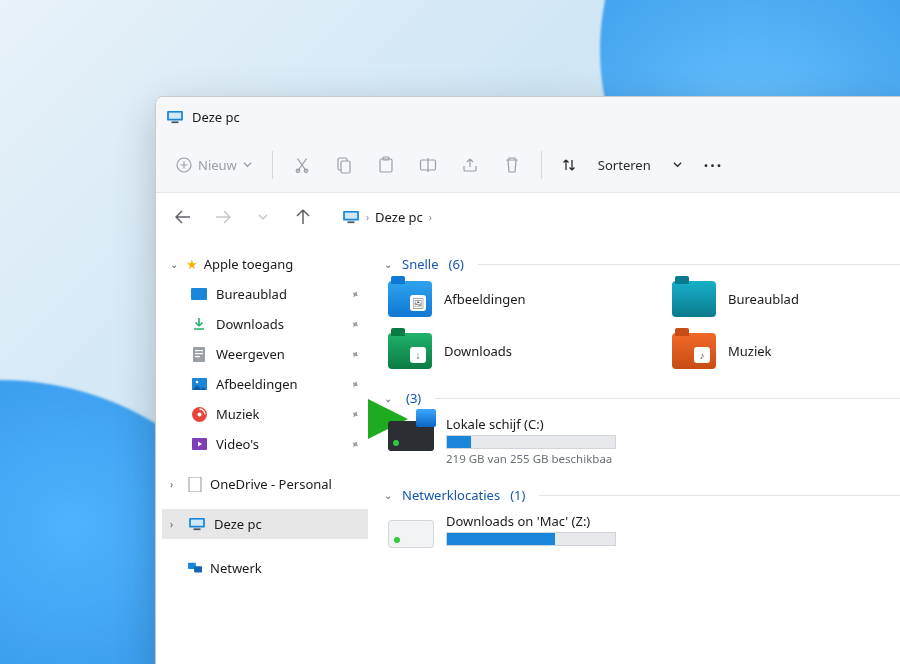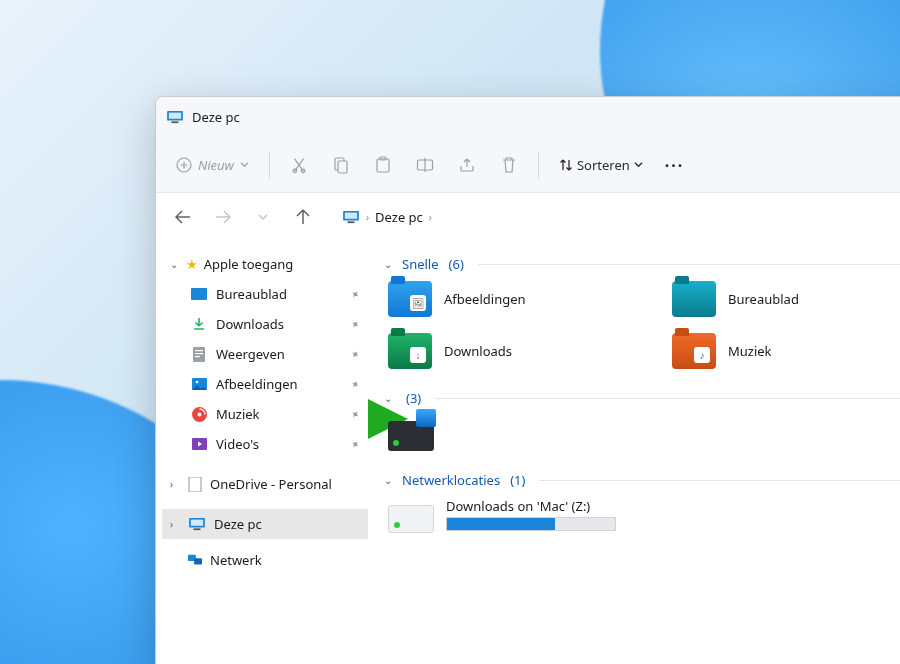--- a/index.html
+++ b/index.html
@@ -59,31 +59,30 @@
     gap: 4px;
     border-bottom: 1px solid #e8e8e8;
   }
   .new-btn {
     display: flex;
     align-items: center;
     gap: 6px;
     padding: 6px 10px;
     border-radius: 4px;
     color: #9aa0a6;
-    font-style: italic;
   }
   .sep { width: 1px; height: 28px; background: #d8d8d8; margin: 0 6px; }
   .tb-icon {
     width: 38px; height: 36px;
     display: flex; align-items: center; justify-content: center;
     border-radius: 4px;
     color: #9aa0a6;
   }
   .tb-text-btn {
-    display: flex; align-items: center; gap: 4px;
+    display: flex; align-items: center; gap: 22px;
     padding: 6px 10px; border-radius: 4px; color: #2b2b2b;
   }
   .more-dots { letter-spacing: 2px; font-weight: 700; font-size: 16px; color: #2b2b2b; padding: 4px 8px; }
 
   
   .nav-bar {
     height: 48px;
     display: flex;
     align-items: center;
     padding: 0 10px;
@@ -468,21 +467,21 @@
         <span class="ico">
             <svg width="18" height="14" viewBox="0 0 20 16">
               <rect x="1" y="1" width="18" height="11" rx="1" fill="#1a86d9"></rect>
               <rect x="3" y="3" width="14" height="7" fill="#cfe9fb"></rect>
               <rect x="6" y="13" width="8" height="2" fill="#4a5560"></rect>
             </svg>
           </span>
         <span>Deze pc</span>
       </div>
 
-      <div class="side-head" style="margin-top:6px;">
+      <div class="side-head" style="margin-top:14px;">
         <span class="chev" style="visibility:hidden">›</span>
         <span class="ico">
             <svg width="18" height="14" viewBox="0 0 20 16">
               <rect x="2" y="2" width="9" height="7" rx="1" fill="#1a86d9"></rect>
               <rect x="9" y="6" width="9" height="7" rx="1" fill="#1366b6"></rect>
             </svg>
           </span>
         <span>Netwerk</span>
       </div>
     </div>
@@ -530,20 +529,27 @@
         </div>
       </div>
 
       <div class="section-head">
         <span class="chev">⌄</span>
         <span style="margin-left:4px;">(3)</span>
       </div>
       <div class="grid" style="margin-bottom:14px;">
         <div class="device">
           <div class="drive-box"></div>
+          <div class="drive-info">
+            <span>Lokale schijf (C:)</span>
+            <div class="progress">
+                <span style="width:14%"></span>
+              </div>
+            <span class="sub-text">219 GB van 255 GB beschikbaa</span>
+          </div>
         </div>
       </div>
 
       <div class="section-head">
         <span class="chev">⌄</span>
         <span>Netwerklocaties</span>
         <span style="margin-left:4px;">(1)</span>
       </div>
       <div class="grid">
         <div class="device">

